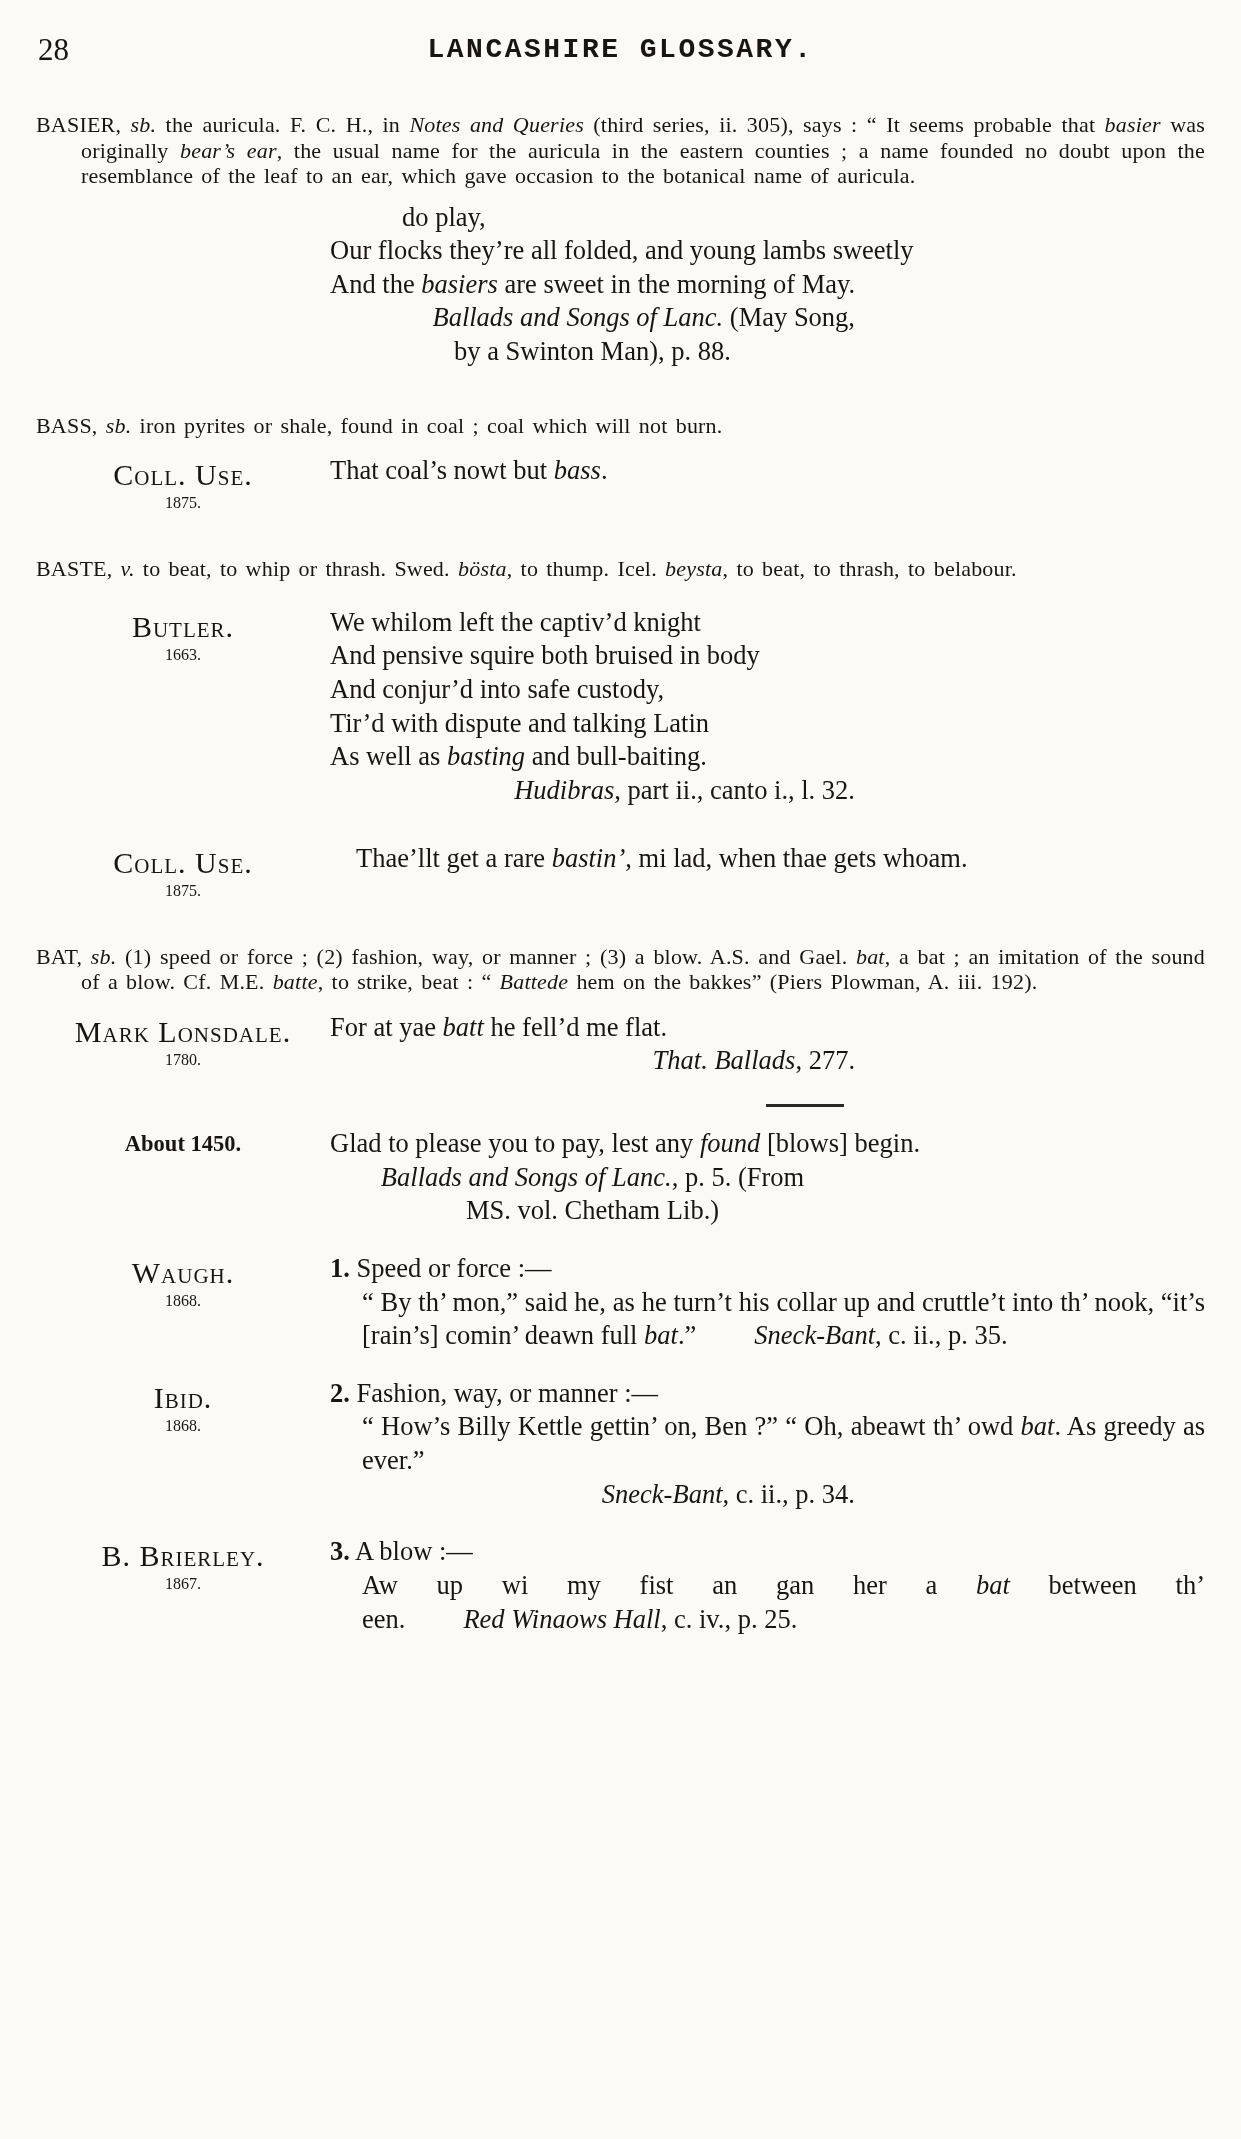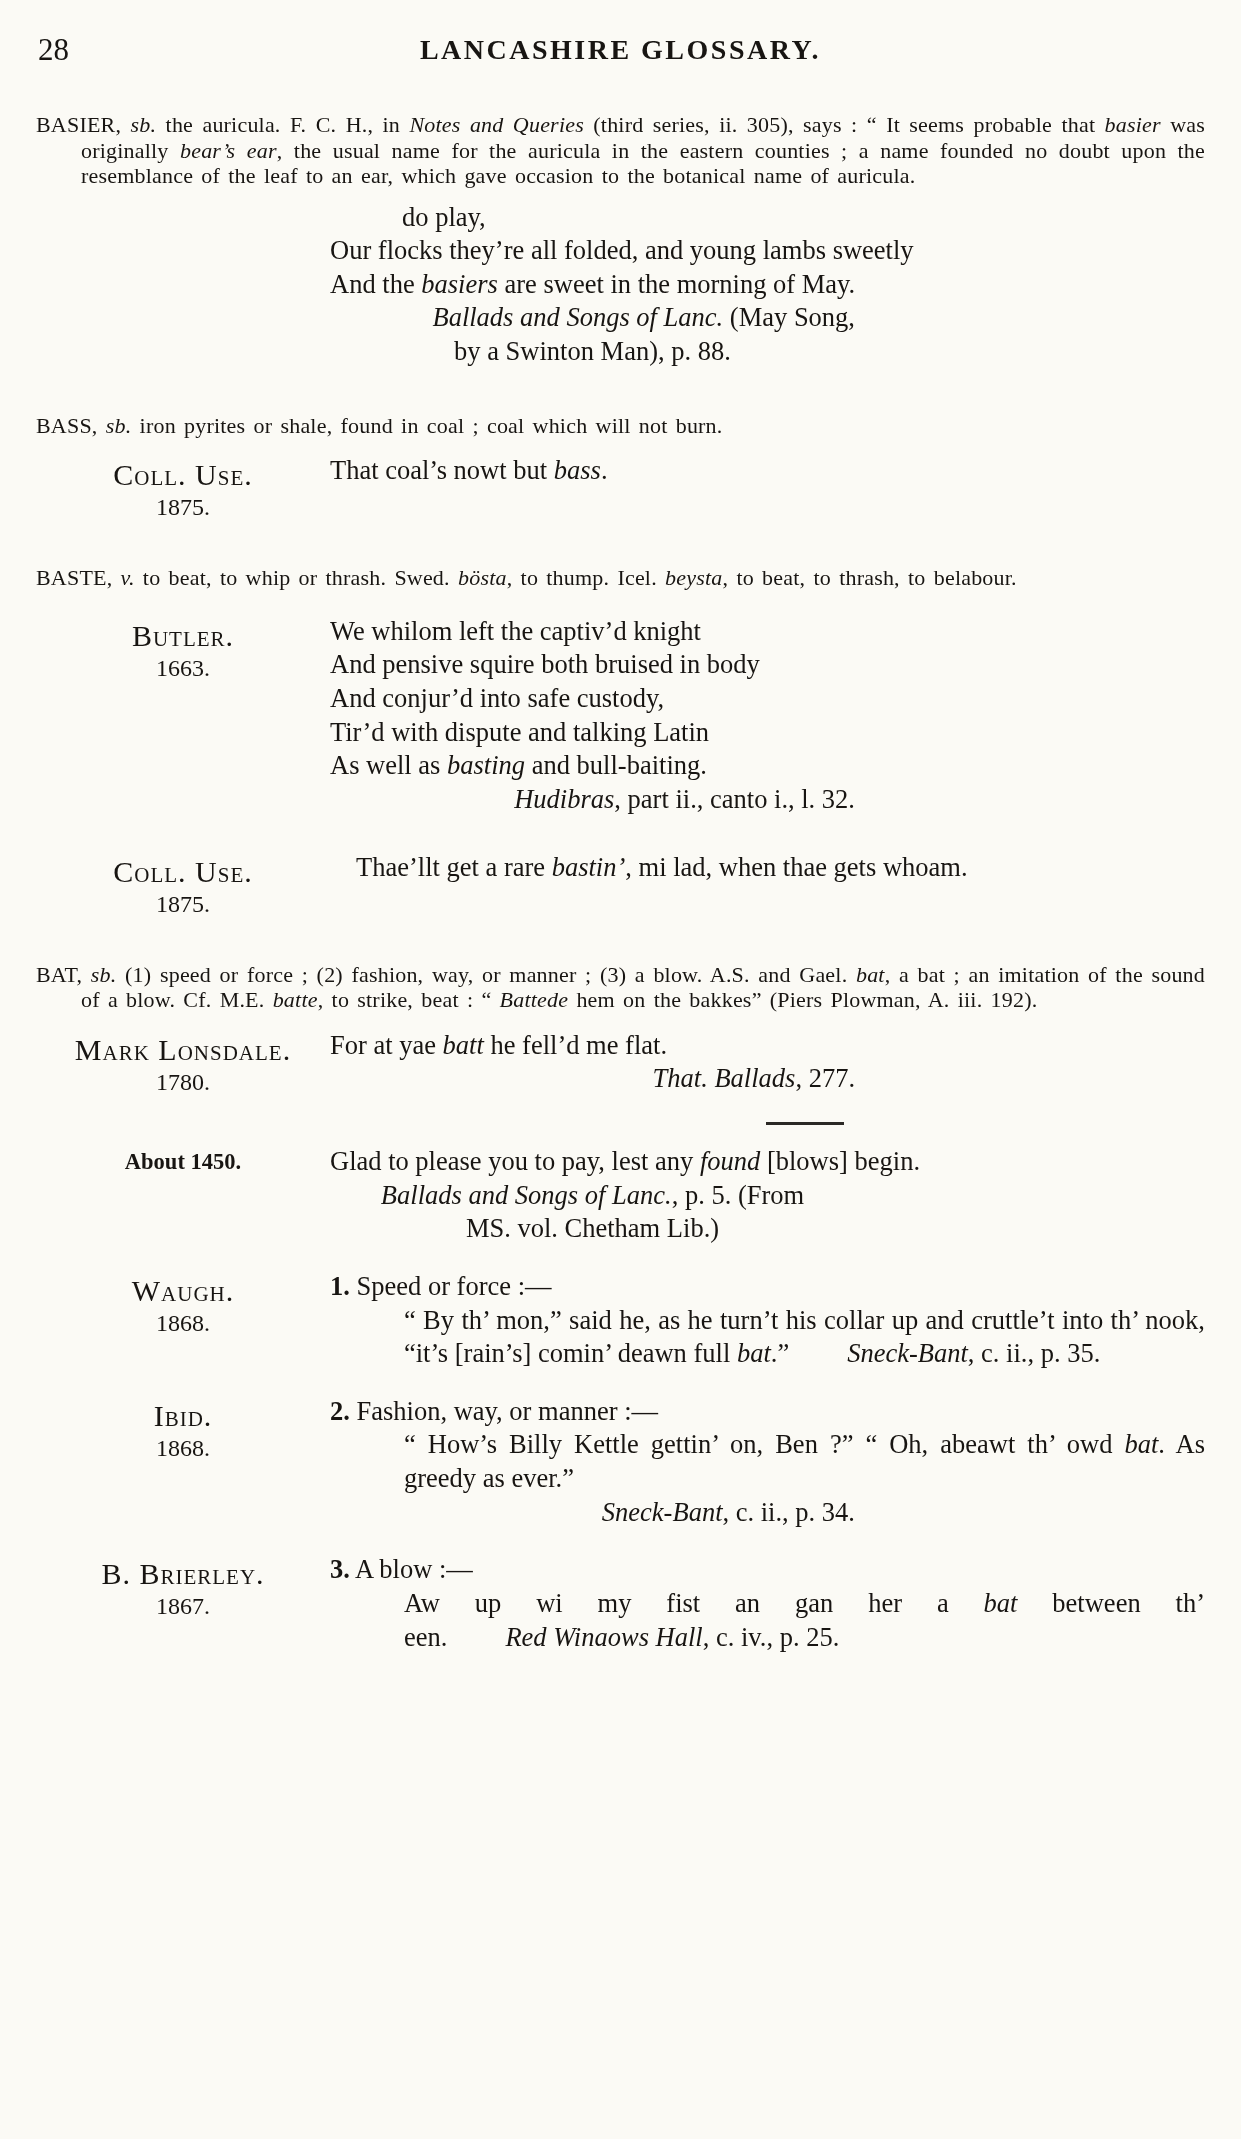--- a/index.html
+++ b/index.html
@@ -9,48 +9,48 @@
     width: 1241px; height: 2139px; overflow: hidden;
     background: #fbfaf5; color: #181512;
     font-family: "Liberation Serif", "DejaVu Serif", serif;
     padding: 30px 36px 20px 36px;
   }
   
   .page-header { position: relative; height: 42px; margin-bottom: 40px; }
   .page-number { position: absolute; left: 2px; top: 2px; font-size: 31px; }
   .page-title {
     position: absolute; left: 0; right: 0; top: 4px; text-align: center;
-    font-size: 28px; font-weight: bold; letter-spacing: 2.5px;
+    font-size: 28px; font-weight: bold; letter-spacing: 2.5px; font-family: Liberation Mono, monospace;
   }
   
   .entry { margin-bottom: 44px; }
   .entry-para {
     margin: 0; font-size: 22px; line-height: 1.16;
     text-align: justify; letter-spacing: 0.2px; word-spacing: 2.5px;
     padding-left: 45px; text-indent: -45px;
   }
   
   .quote-block { margin-left: 294px; width: 875px; font-size: 26.5px; line-height: 1.27; }
   .poem { margin-top: 12px; }
   .q-line { min-height: 33px; }
   .q-cont { margin-left: 72px; }
   .q-attr { text-align: right; padding-right: 350px; }
   .q-attr-center { text-align: center; padding-right: 350px; }
   
   .citation { display: flex; margin-top: 16px; }
   .cite-label { flex: 0 0 294px; width: 294px; text-align: center; padding-top: 4px; }
   .cite-source { font-size: 30px; font-variant: small-caps; letter-spacing: 1px; }
   .cite-source-plain { font-size: 22.5px; font-weight: bold; }
-  .cite-year { font-size: 24px; margin-top: 2px; }
+  .cite-year { font-size: 16px; margin-top: 2px; }
   .cite-body { width: 875px; font-size: 26.5px; line-height: 1.27; }
   .q-text { margin: 0; text-align: justify; }
   .first-indent { text-indent: 26px; }
   
   .num-head { min-height: 33px; }
-  .num-body { margin-left: 74px; text-align: justify; }
+  .num-body { margin-left: 32px; text-align: justify; }
   .q-ref-inline { margin-left: 58px; white-space: nowrap; }
   
   .divider {
     width: 78px; border: 0; border-top: 3px solid #2b2925;
     margin: 26px 0 20px 730px;
   }
   
   .seg-i { font-style: italic; }
   .seg-b { font-weight: bold; }
   .gap-lg { margin-top: 34px; }

